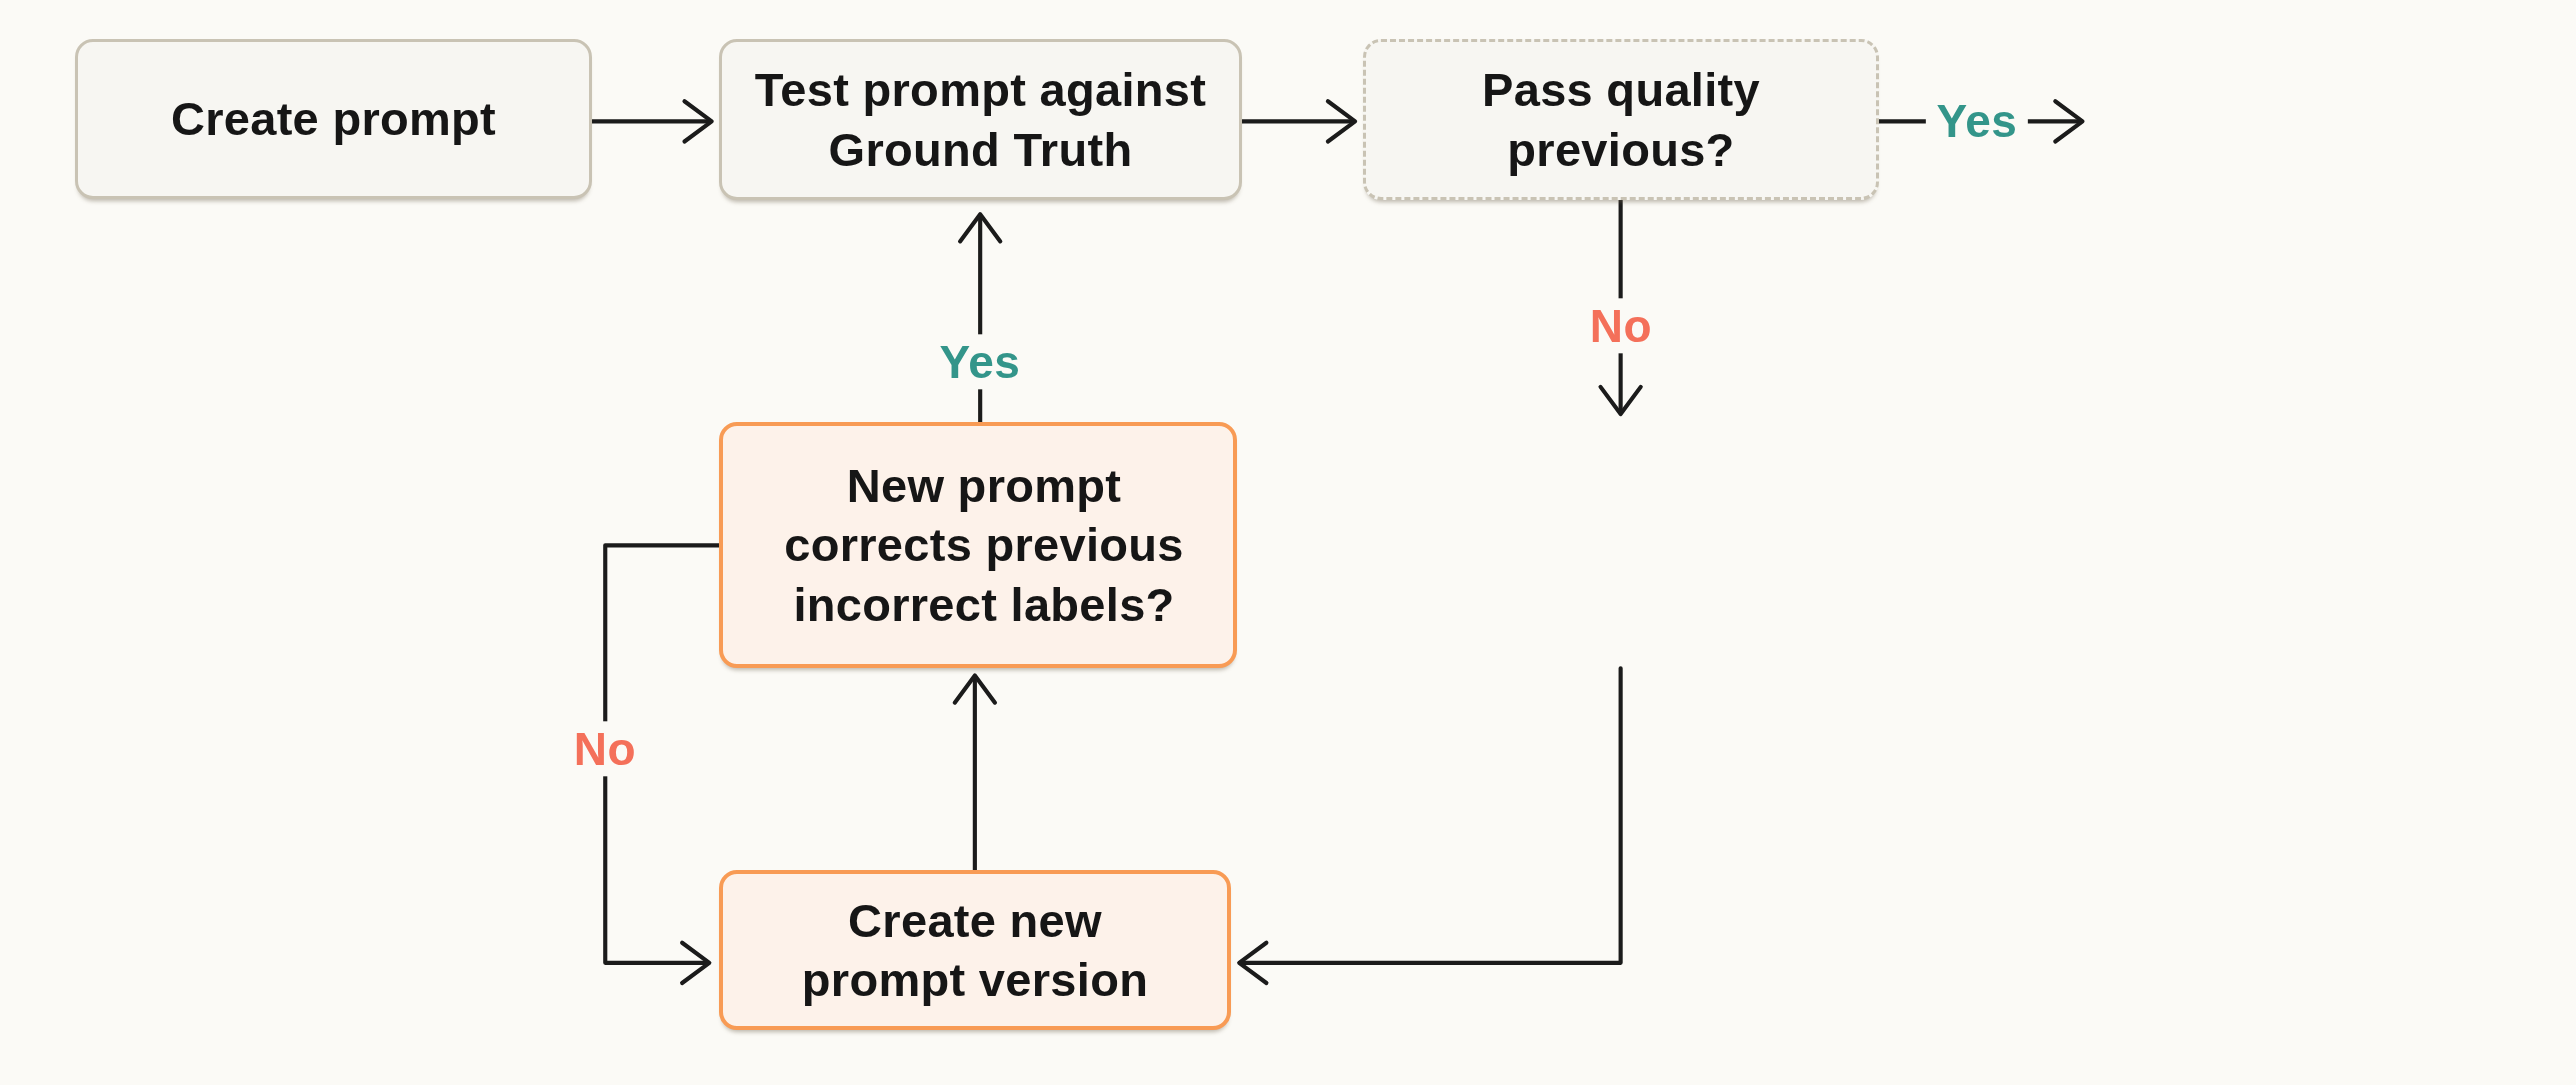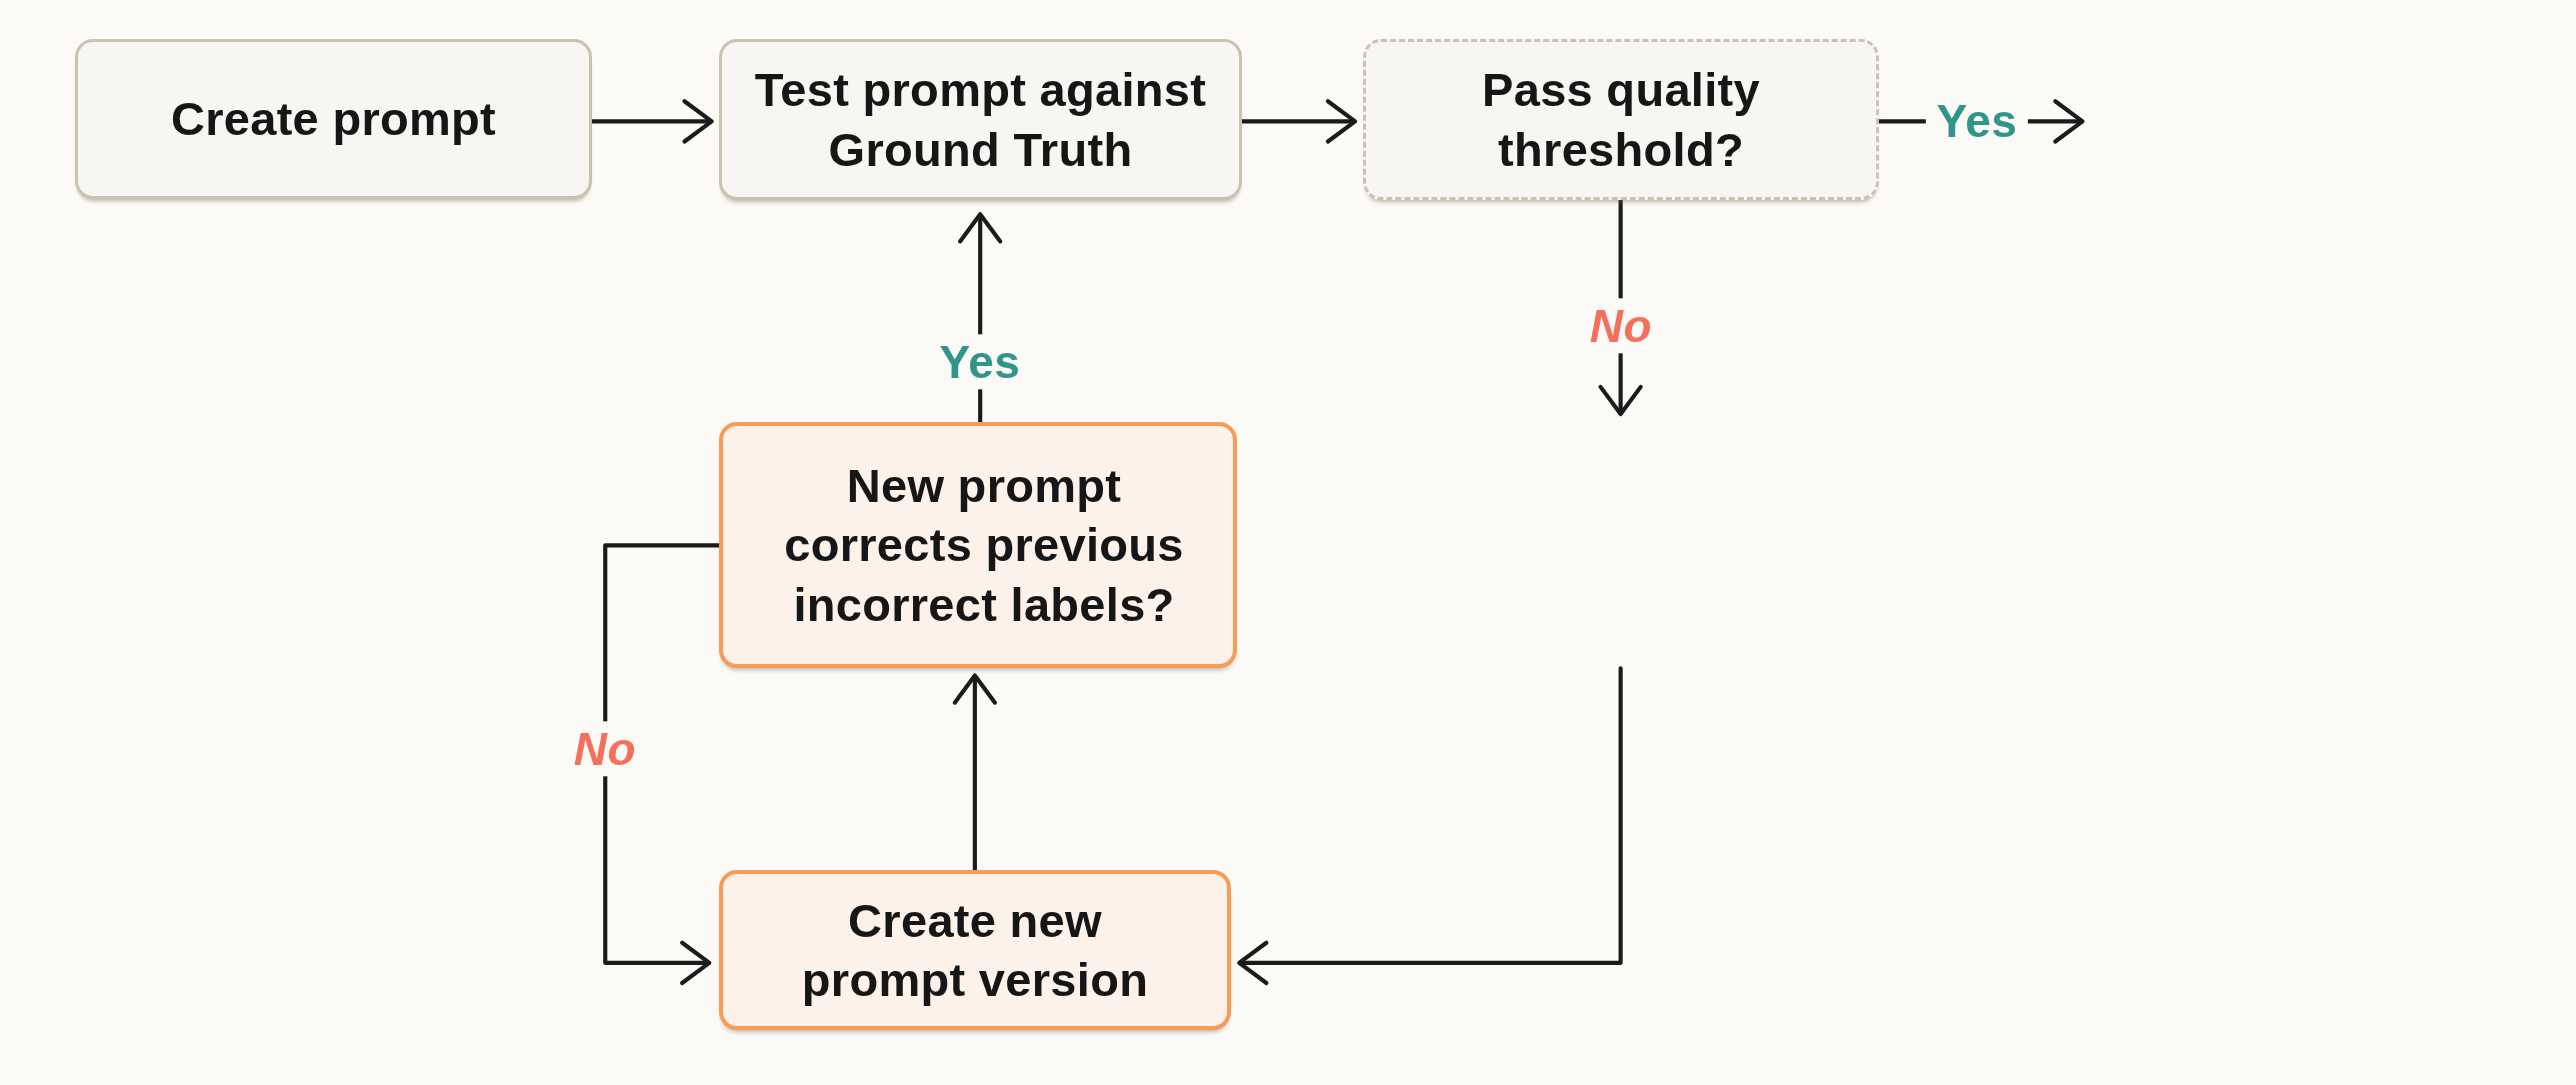--- a/index.html
+++ b/index.html
@@ -86,21 +86,21 @@
     position:absolute;
     transform:translate(-50%,-50%);
     background:var(--background);
     font-size:46px;
     font-weight:700;
     padding:4.7px 10.6px;
     line-height:1;
     letter-spacing:0.6px;
   }
   .edge-label.yes{color:var(--yes-label);}
-  .edge-label.no{color:var(--no-label);font-style:italic;}
+  .edge-label.no{color:var(--no-label);}
   .l-yes-right {left:1930px; top:121px;}
   .l-yes-middle{left:933px; top:362px;}
   .l-no-right  {left:1574px; top:326px;}
   .l-no-left   {left:558px;  top:749px;}
 </style>
 </head>
 <body>
 
 <div class="canvas">
 
@@ -130,21 +130,21 @@
     <path d="M1136,922 H944 V1628 H1114"></path>
     <polyline points="1074,1594 1120,1628 1074,1662"></polyline>
   </svg>
 
   <div class="node neutral n-create-prompt">Create prompt</div>
 
   <div class="node neutral n-test-prompt">Test prompt against
 Ground Truth</div>
 
   <div class="node decision-dashed n-pass-quality">Pass quality
-threshold?</div>
+previous?</div>
 
 
   <div class="node orange n-new-prompt-corrects">New prompt
 corrects previous
 incorrect labels?</div>
 
 
   <div class="node orange n-create-new-version">Create new
 prompt version</div>
 

